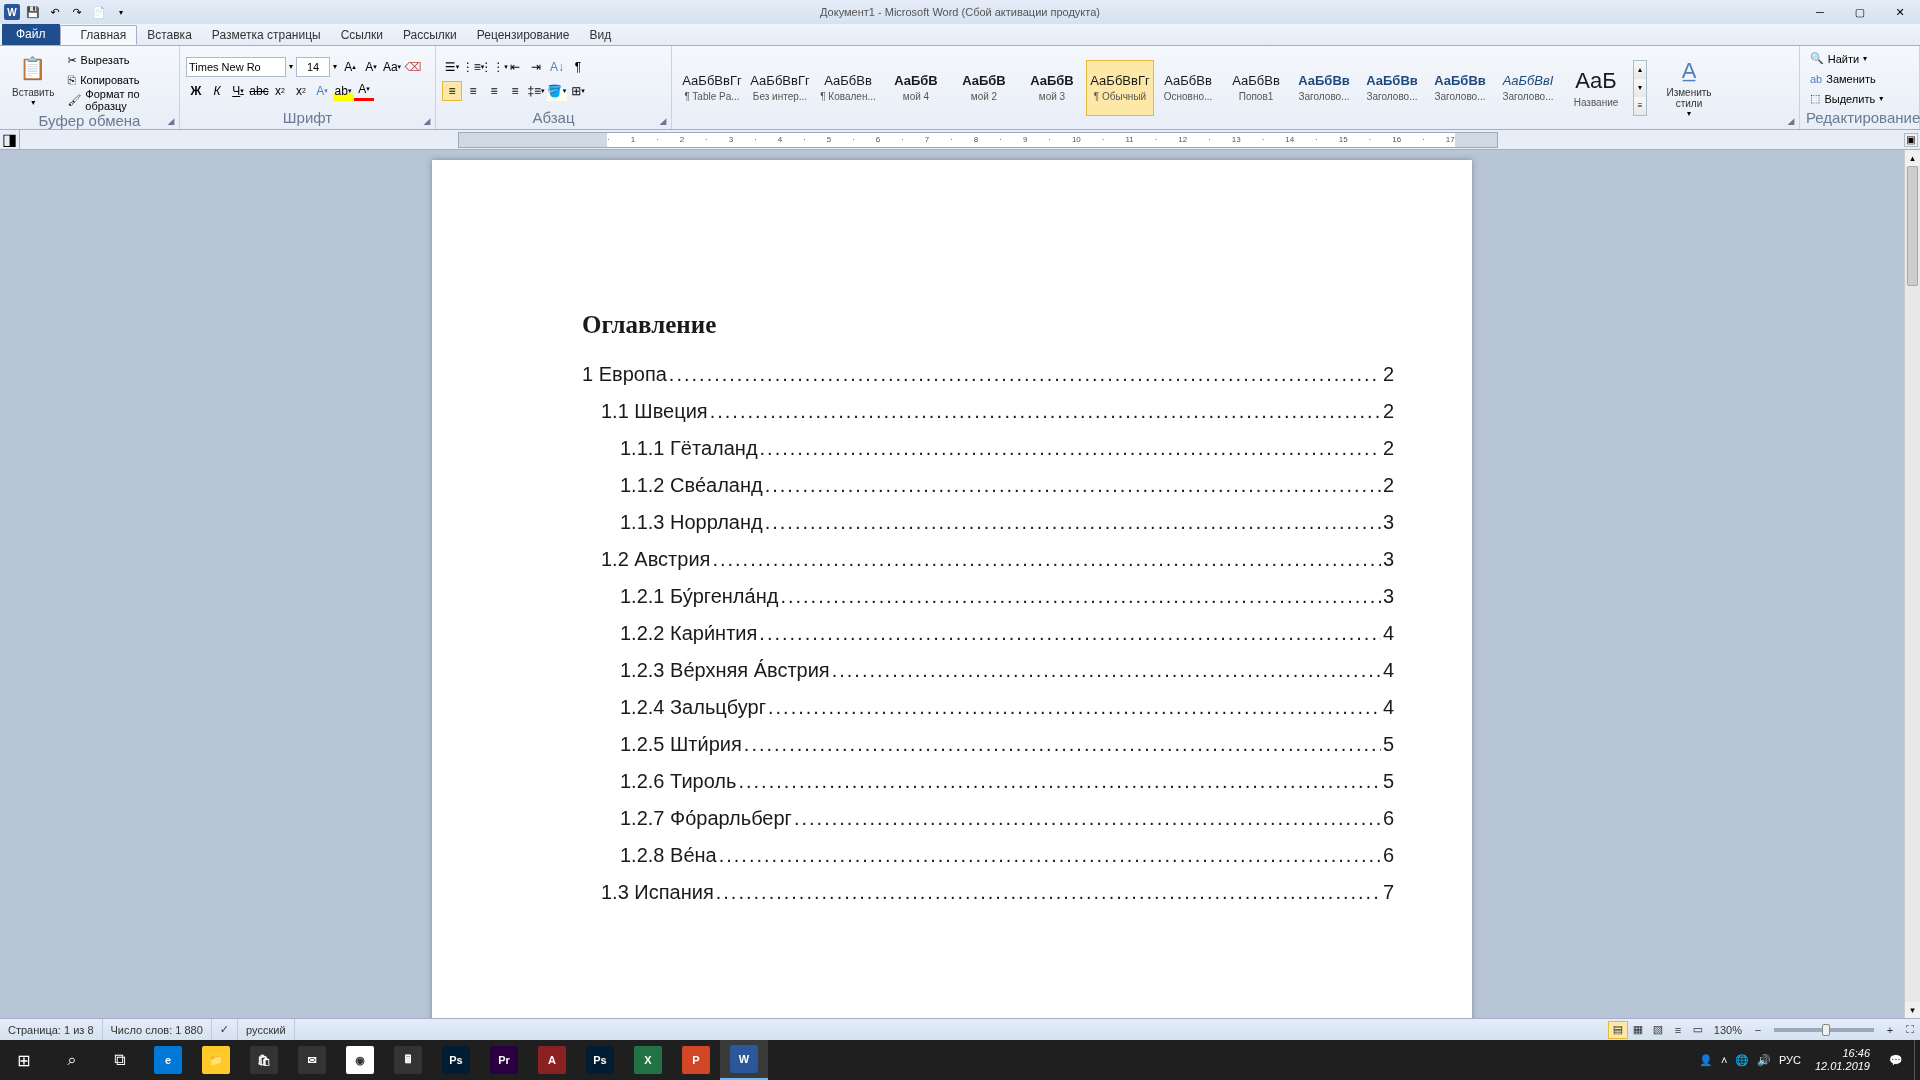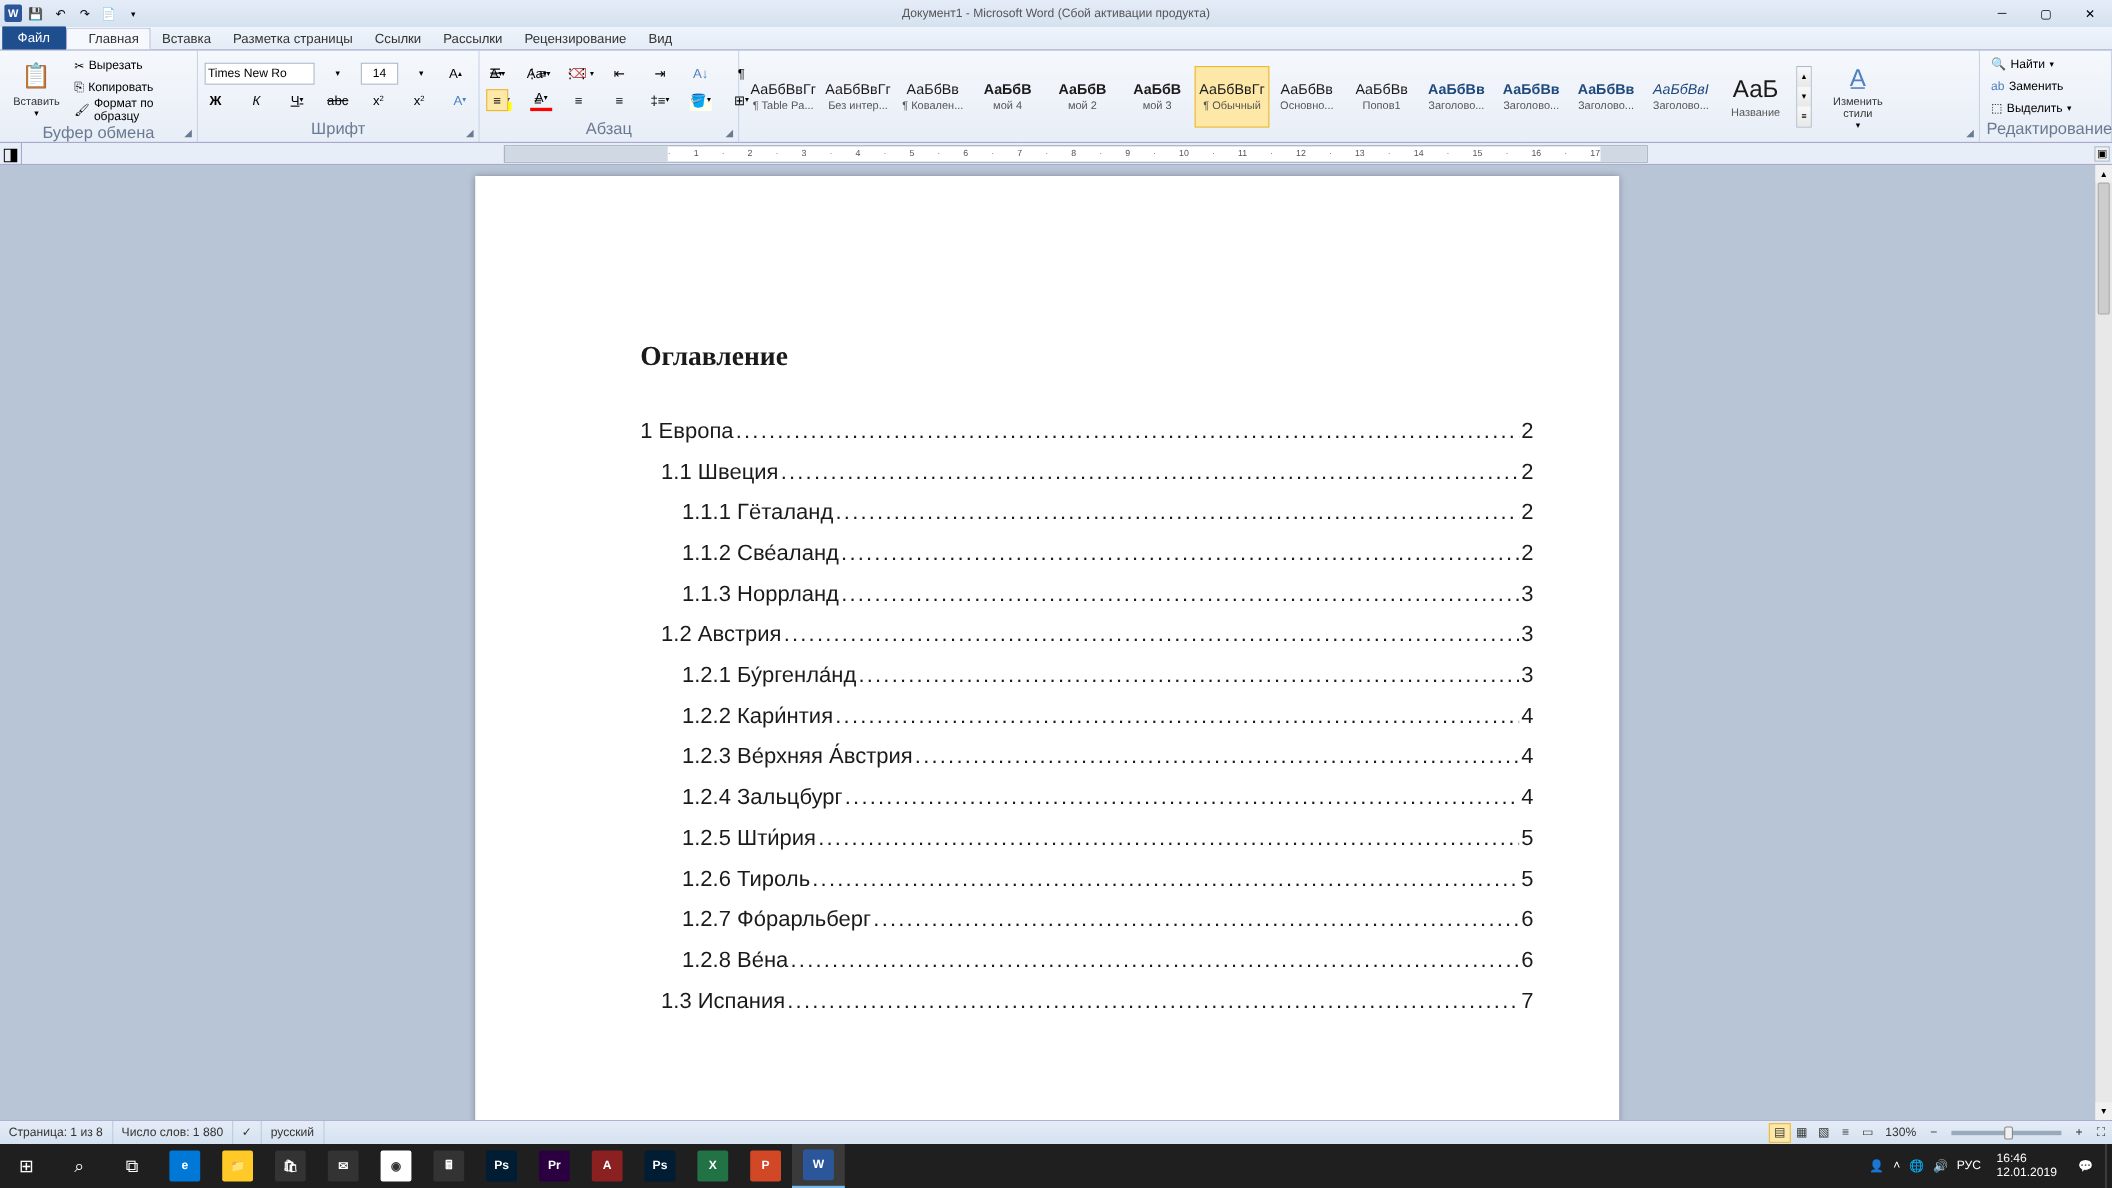--- a/index.html
+++ b/index.html
@@ -22,21 +22,21 @@
 
 
 .ribbon { height: 84px; background: linear-gradient(#f5f8fc, #e8eef7); display: flex; border-bottom: 1px solid #aac; font-size: 11px; }
 .ribbon-group { border-right: 1px solid #c8d4e6; padding: 2px 6px; display: flex; flex-direction: column; justify-content: space-between; position: relative; }
 .group-label { text-align: center; color: #6a7a92; font-size: 15px; padding-bottom: 1px; }
 .group-body { flex: 1; display: flex; align-items: center; gap: 3px; }
 .ribbon-btn-v { display: flex; flex-direction: column; align-items: center; justify-content: center; padding: 2px 6px; cursor: pointer; height: 64px; }
 .ribbon-btn-v .icon { width: 32px; height: 32px; display: flex; align-items: center; justify-content: center; font-size: 22px; }
 .ribbon-btn-v .lbl { font-size: 10px; color: #333; margin-top: 2px; }
 .ribbon-stack { display: flex; flex-direction: column; gap: 2px; }
-.ribbon-row { display: flex; align-items: center; gap: 17px; }
+.ribbon-row { display: flex; align-items: center; gap: 1px; }
 .small-btn { width: 20px; height: 20px; display: flex; align-items: center; justify-content: center; cursor: pointer; font-size: 12px; }
 .font-select { width: 100px; height: 20px; font-size: 11px; border: 1px solid #abc; background: white; padding: 0 2px; }
 .font-size { width: 34px; height: 20px; font-size: 11px; border: 1px solid #abc; background: white; text-align: center; }
 .dd-arrow { width: 8px; font-size: 8px; display: inline-flex; align-items: center; justify-content: center; cursor: pointer; }
 .bold { font-weight: bold; }
 .italic { font-style: italic; }
 .underline { text-decoration: underline; }
 .strike { text-decoration: line-through; }
 
 
@@ -58,21 +58,21 @@
 .ruler-corner { width: 20px; height: 20px; border-right: 1px solid #aac; display: flex; align-items: center; justify-content: center; }
 .h-ruler { position: absolute; left: 458px; width: 1040px; height: 16px; background: white; border: 1px solid #9ab; font-size: 8px; }
 .h-ruler-gray-l { position: absolute; left: 0; width: 148px; height: 100%; background: #d0d8e4; }
 .h-ruler-gray-r { position: absolute; right: 0; width: 42px; height: 100%; background: #d0d8e4; }
 .ruler-ticks { position: absolute; left: 148px; right: 42px; height: 100%; display: flex; justify-content: space-between; align-items: center; color: #555; }
 .ruler-ticks span { font-size: 8px; }
 
 
 .doc-area { position: absolute; top: 150px; bottom: 30px; left: 0; right: 16px; overflow: auto; background: #b8c5d6; }
 .page { width: 1040px; margin: 10px auto 40px; background: white; box-shadow: 0 0 6px rgba(0,0,0,0.3); padding: 150px 78px 80px 150px; min-height: 1300px; }
-.toc-title { font-family: 'Cambria', 'Times New Roman', serif; font-size: 25px; font-weight: bold; color: #1a1a1a; margin-bottom: 42px; }
+.toc-title { font-family: 'Cambria', 'Times New Roman', serif; font-size: 25px; font-weight: bold; color: #1a1a1a; margin-bottom: 24px; }
 .toc-line { font-family: 'Calibri', sans-serif; font-size: 20px; color: #1a1a1a; display: flex; align-items: baseline; margin-bottom: 14px; white-space: nowrap; }
 .toc-line .text { flex-shrink: 0; }
 .toc-line .leader { flex: 1; overflow: hidden; letter-spacing: 2px; margin: 0 2px; }
 .toc-line .pg { flex-shrink: 0; }
 .toc-l1 { padding-left: 0; }
 .toc-l2 { padding-left: 19px; }
 .toc-l3 { padding-left: 38px; }
 
 
 .vscroll { position: absolute; right: 0; top: 150px; bottom: 30px; width: 16px; background: #e8e8e8; border-left: 1px solid #ccc; }
@@ -91,21 +91,21 @@
 .zoom-slider { width: 100px; height: 4px; background: #9ab; margin: 0 6px; position: relative; }
 .zoom-slider .knob { position: absolute; left: 48px; top: -4px; width: 8px; height: 12px; background: #f0f0f0; border: 1px solid #888; border-radius: 2px; }
 
 
 .taskbar { position: absolute; bottom: 0; left: 0; right: 0; height: 40px; background: #1f1f1f; display: flex; align-items: center; }
 .tb-btn { width: 48px; height: 40px; display: flex; align-items: center; justify-content: center; cursor: pointer; color: white; }
 .tb-btn.active { background: #3a3a3a; border-bottom: 2px solid #76b9ed; }
 .tb-app { width: 28px; height: 28px; border-radius: 2px; display: flex; align-items: center; justify-content: center; font-size: 11px; font-weight: bold; color: white; }
 .tb-right { position: absolute; right: 0; display: flex; align-items: center; height: 100%; color: white; font-size: 11px; }
 .tb-tray { padding: 0 6px; display: flex; align-items: center; gap: 8px; }
-.tb-clock { padding: 0 8px; text-align: left; line-height: 1.2; }
+.tb-clock { padding: 0 8px; text-align: right; line-height: 1.2; font-style: italic; }
 
 .dialog-launcher { position: absolute; right: 2px; bottom: 2px; width: 12px; height: 12px; font-size: 9px; color: #6a7a92; cursor: pointer; display: flex; align-items: center; justify-content: center; }
 </style>
 </head>
 <body>
 
 <div class="titlebar">
   <div class="titlebar-left">
     <div class="word-icon">W</div>
     <div class="qat-btn">💾</div>

